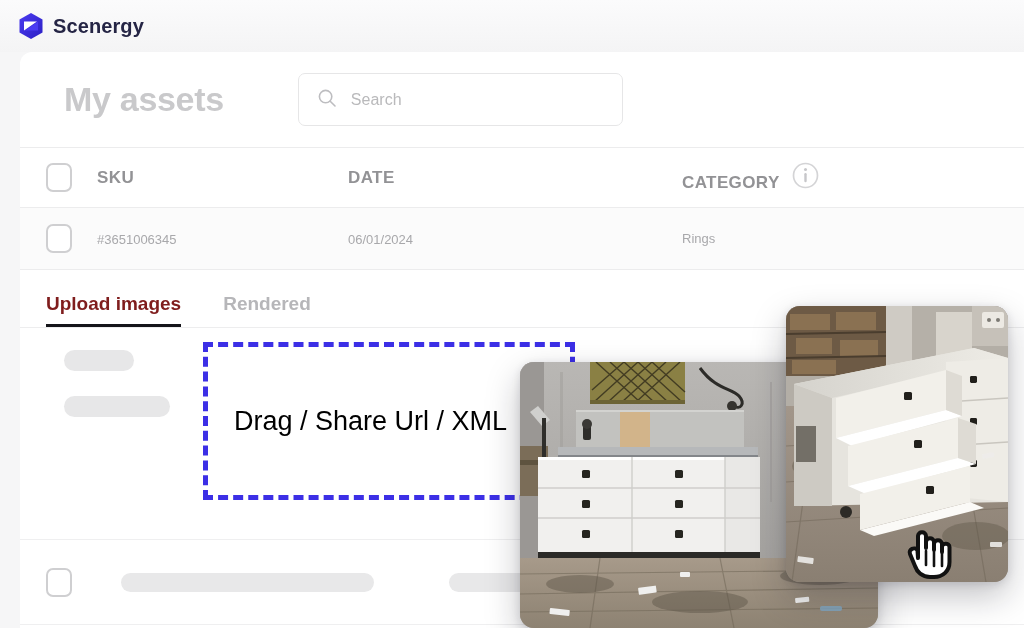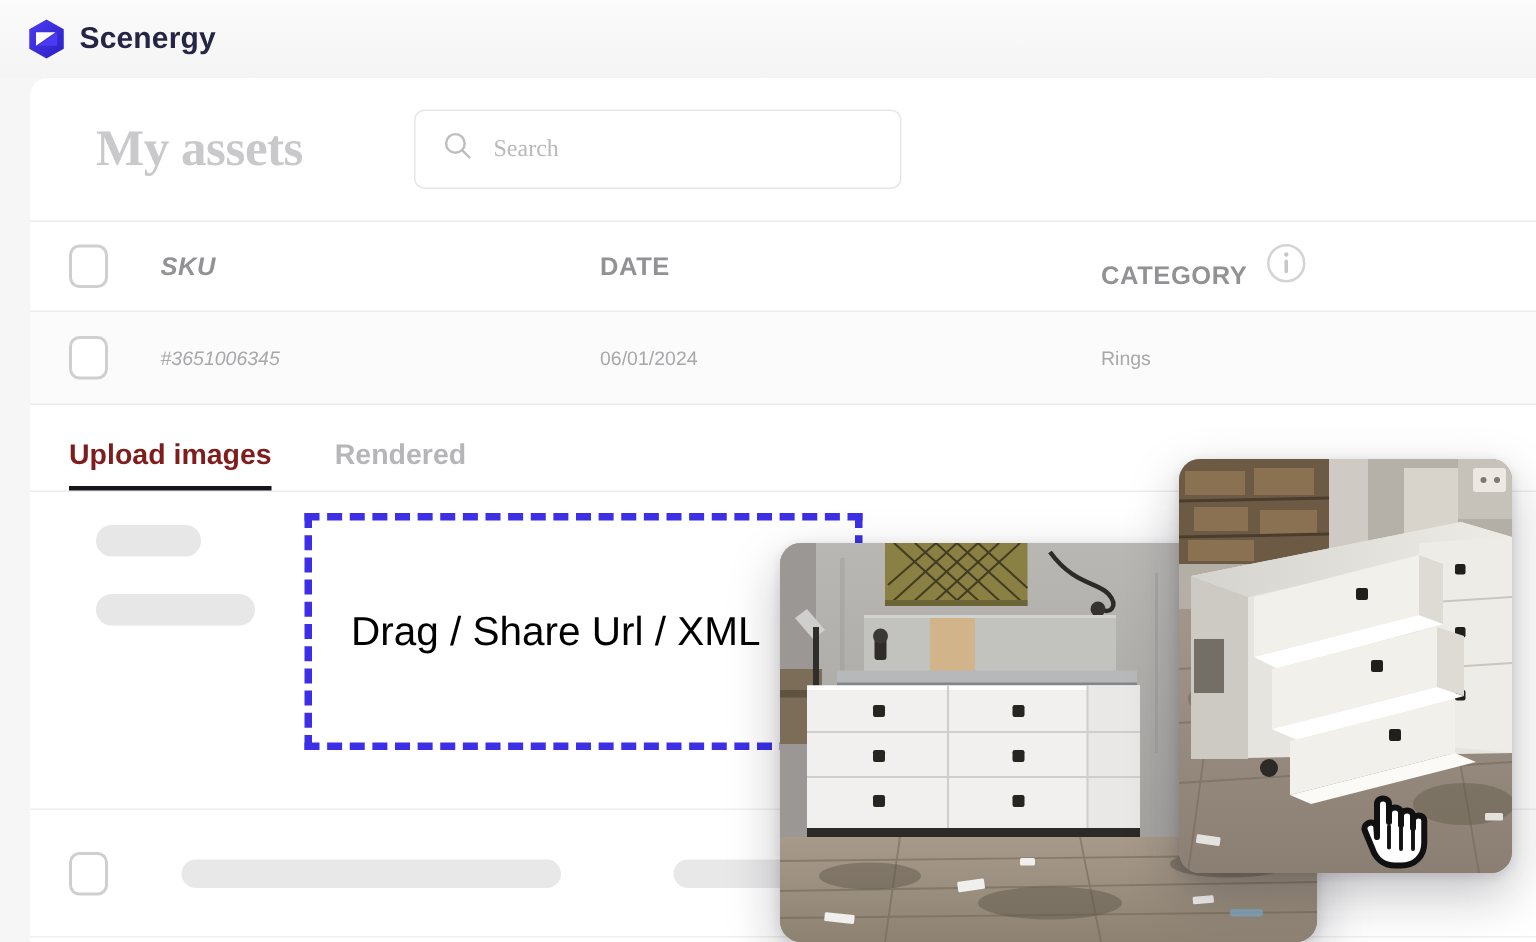--- a/index.html
+++ b/index.html
@@ -30,21 +30,20 @@
     background: #ffffff;
     border-top-left-radius: 12px;
     overflow: hidden;
   }
 
   
   .page-head {
     height: 96px; display: flex; align-items: center;
     padding-left: 44px; gap: 32px;
     border-bottom: 1px solid #ececed;
-    font-family: Liberation Serif, serif;
   }
   .page-title {
     font-size: 34px; font-weight: 700; color: #c9c9cb; letter-spacing: -.3px;
   }
   .search-box {
     width: 325px; height: 53px; border: 1px solid #e6e6e7; border-radius: 7px;
     display: flex; align-items: center; padding-left: 18px; gap: 14px;
     background: #fff;
     margin-left: 42px;
   }
@@ -53,21 +52,21 @@
 
   
   .t-head {
     height: 60px; display: flex; align-items: center;
     border-bottom: 1px solid #ececed; padding-left: 26px;
   }
   .chk {
     width: 26px; height: 29px; border: 2px solid #cfcfd1; border-radius: 7px;
     flex: none; background: #fff;
   }
-  .col-sku   { width: 328px; padding-left: 35px; font-style: italic; }
+  .col-sku   { width: 276px; padding-left: 25px; }
   .col-date  { width: 334px; }
   .col-cat   { flex: 1; display: flex; align-items: flex-end; gap: 12px; }
   .th {
     font-size: 17px; font-weight: 700; color: #929295;
     letter-spacing: .4px;
   }
   .info-icon { display:block; flex:none; }
 
   
   .t-row {

